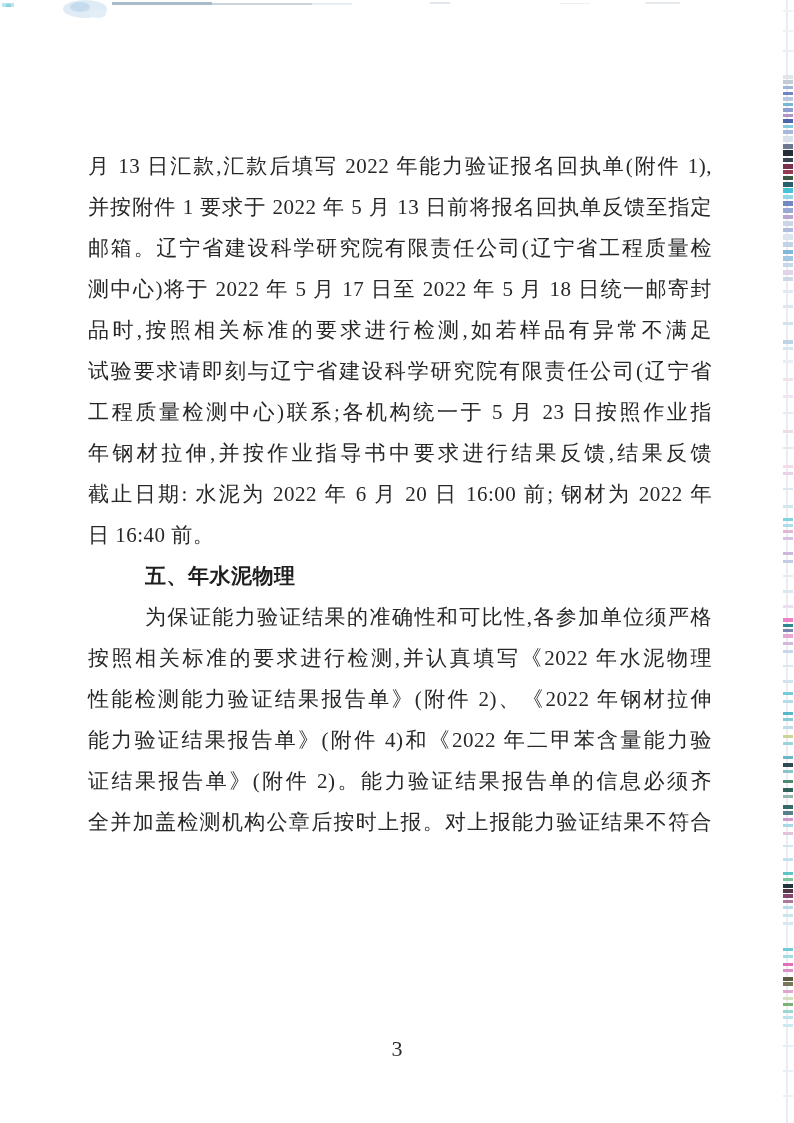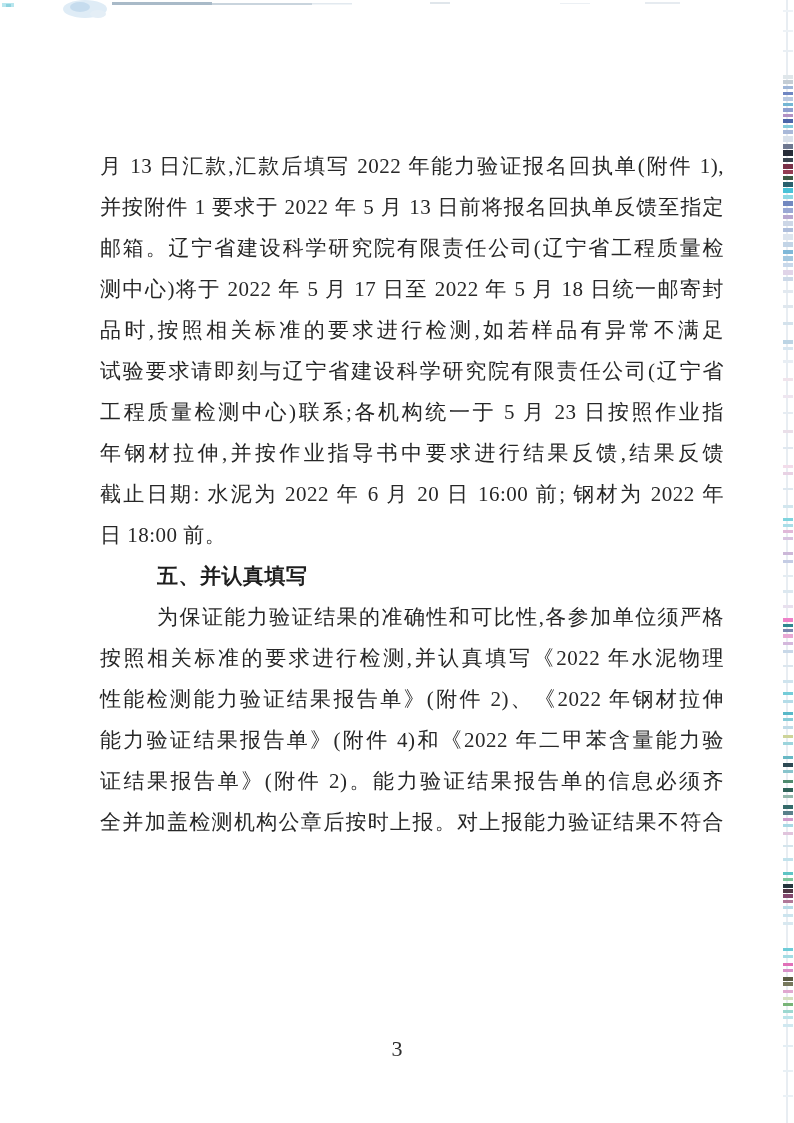--- a/index.html
+++ b/index.html
@@ -14,21 +14,21 @@
   }
   .page {
     position: relative;
     width: 794px;
     height: 1123px;
     background: #ffffff;
     overflow: hidden;
   }
   .textblock {
     position: absolute;
-    left: 100px;
+    left: 88px;
     top: 146px;
     width: 624px;
     color: #272727;
     font-size: 21px;
     letter-spacing: 0.5px;
   }
   .line {
     height: 41px;
     line-height: 41px;
   }
@@ -219,22 +219,22 @@
   <div class="textblock">
     <div class="line j">月 13 日汇款,汇款后填写 2022 年能力验证报名回执单(附件 1),</div>
     <div class="line j">并按附件 1 要求于 2022 年 5 月 13 日前将报名回执单反馈至指定</div>
     <div class="line j">邮箱。辽宁省建设科学研究院有限责任公司(辽宁省工程质量检</div>
     <div class="line j">测中心)将于 2022 年 5 月 17 日至 2022 年 5 月 18 日统一邮寄封</div>
     <div class="line j">品时,按照相关标准的要求进行检测,如若样品有异常不满足</div>
     <div class="line j">试验要求请即刻与辽宁省建设科学研究院有限责任公司(辽宁省</div>
     <div class="line j">工程质量检测中心)联系;各机构统一于 5 月 23 日按照作业指</div>
     <div class="line j">年钢材拉伸,并按作业指导书中要求进行结果反馈,结果反馈</div>
     <div class="line j">截止日期: 水泥为 2022 年 6 月 20 日 16:00 前; 钢材为 2022 年</div>
-    <div class="line end">日 18:00 前。</div>
-    <div class="line heading">五、并认真填写</div>
+    <div class="line end">日 16:40 前。</div>
+    <div class="line heading">五、年水泥物理</div>
     <div class="line j indent">为保证能力验证结果的准确性和可比性,各参加单位须严格</div>
     <div class="line j">按照相关标准的要求进行检测,并认真填写《2022 年水泥物理</div>
     <div class="line j">性能检测能力验证结果报告单》(附件 2)、《2022 年钢材拉伸</div>
     <div class="line j">能力验证结果报告单》(附件 4)和《2022 年二甲苯含量能力验</div>
     <div class="line j">证结果报告单》(附件 2)。能力验证结果报告单的信息必须齐</div>
     <div class="line j">全并加盖检测机构公章后按时上报。对上报能力验证结果不符合</div>
   </div>
 
   <div class="page-number">3</div>
 

